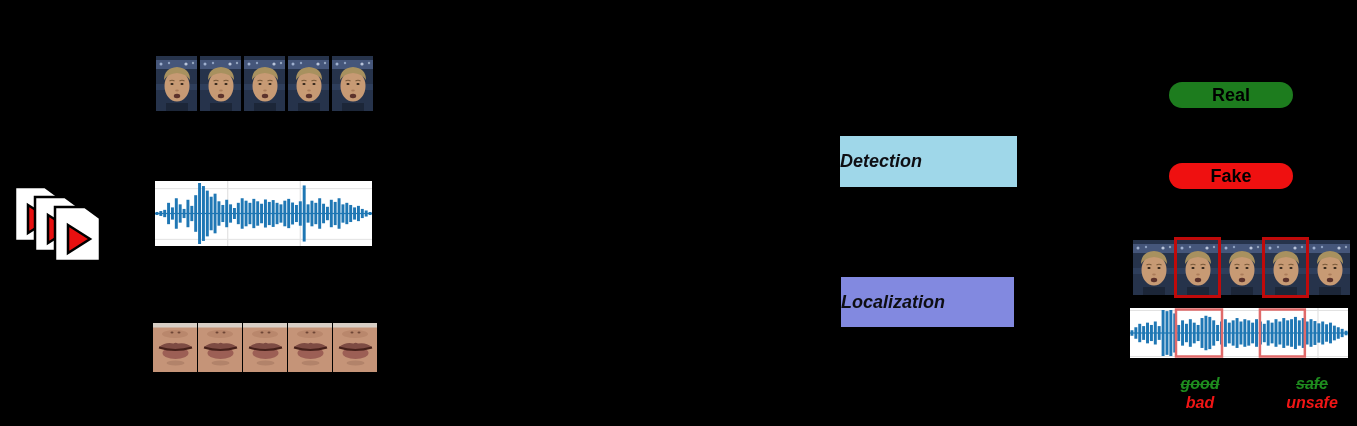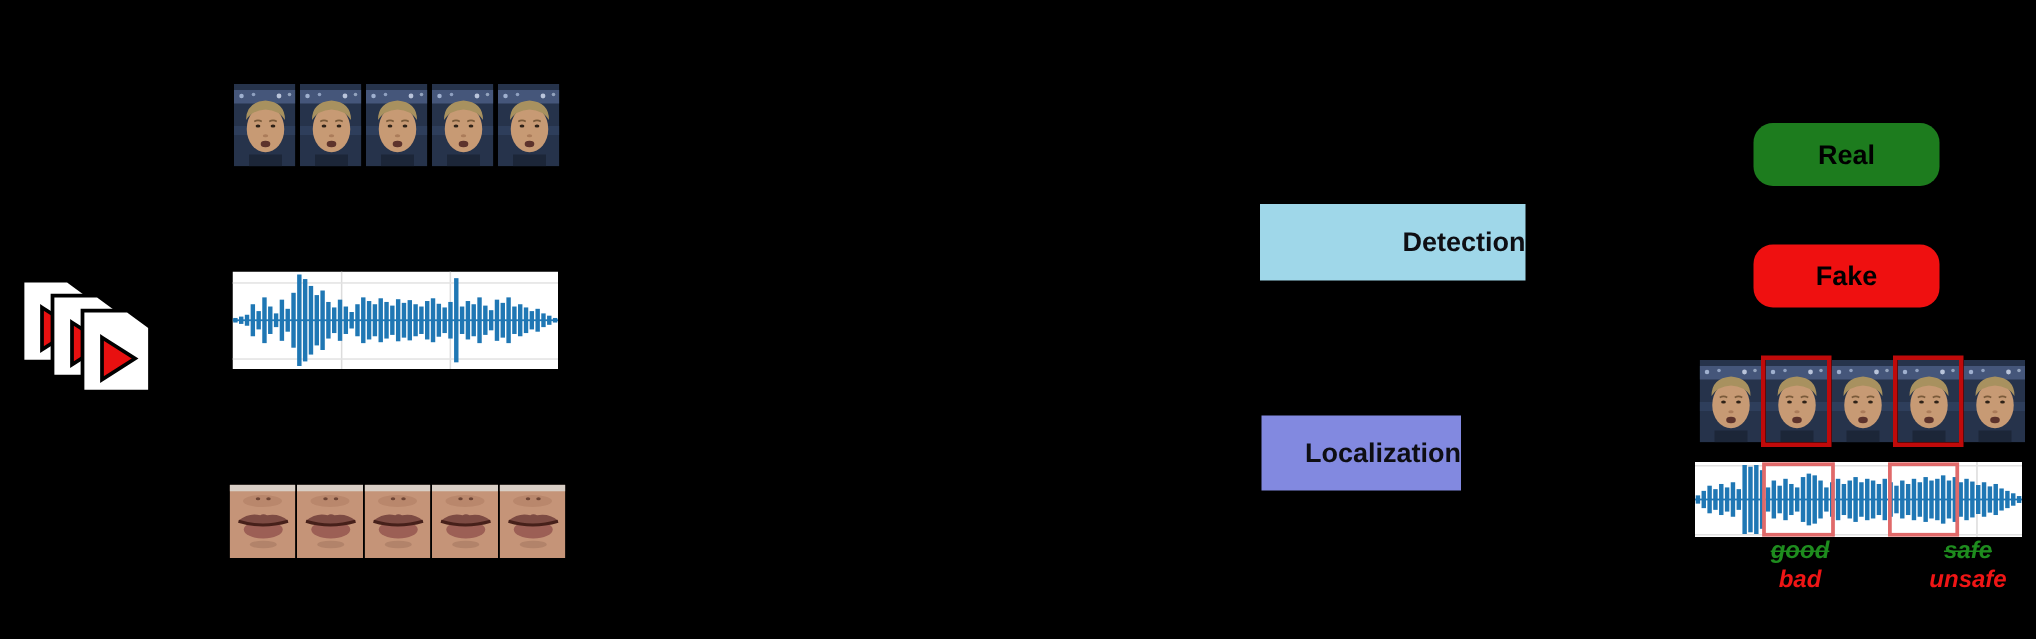--- a/index.html
+++ b/index.html
@@ -17,34 +17,34 @@
   .wave{position:absolute;line-height:0;}
   .wave-left{left:155px;top:181px;}
   .wave-right{left:1130px;top:308px;}
   .video-stack{left:14px;top:186px;}
   
   .mmms-box{left:485px;top:170px;width:240px;height:125px;background:var(--mmms-fill,#c9cbec);
             border:2.5px dashed var(--mmms-border,#f07226);border-radius:44px;box-sizing:border-box;
             display:flex;align-items:center;justify-content:center;text-align:center;}
   .mmms-text{font-size:17.5px;font-weight:700;color:#15151c;line-height:1.42;width:212px;}
   
-  .task-box{display:flex;align-items:center;justify-content:flex-end;font-size:18px;font-weight:600;color:#0e0e13;}
+  .task-box{display:flex;align-items:center;justify-content:flex-start;font-size:18px;font-weight:600;color:#0e0e13;font-style:italic;}
   .det-box{left:840px;top:136px;width:177px;height:51px;background:var(--det,#9fd7e9);}
-  .loc-box{left:841px;top:277px;width:133px;height:50px;background:var(--loc,#8289e0);}
+  .loc-box{left:841px;top:277px;width:173px;height:50px;background:var(--loc,#8289e0);}
   
-  .pill{width:124px;height:42px;border-radius:13px;display:flex;align-items:center;justify-content:center;
+  .pill{width:124px;height:26px;border-radius:13px;display:flex;align-items:center;justify-content:center;
         font-weight:700;font-size:18px;color:#000;}
   .real{left:1169px;top:82px;background:var(--real,#1d7c1e);}
   .fake{left:1169px;top:163px;background:var(--fake,#ef1010);}
   
   .word-group{position:absolute;top:358px;transform:translateX(-50%);text-align:center;
               font-weight:700;font-style:italic;font-size:16px;line-height:19px;}
   .wg1{left:1200px;}
   .wg2{left:1312px;}
-  .w-orig{color:var(--word-green,#1e8c1e);text-decoration:line-through;}
+  .w-orig{color:var(--word-green,#1e8c1e);text-decoration:line-through;margin-top:16px;}
   .w-fake{color:var(--word-red,#ef1515);}
 </style>
 </head>
 <body>
 
 <div class="canvas" style="--bg: #000000; --det: #9fd7e9; --loc: #8289e0; --mmms-fill: #c9cbec; --mmms-border: #f07226; --real: #1d7c1e; --fake: #ef1010; --flag-red: #c00a0a; --word-green: #1e8c1e; --word-red: #ef1515;">
 
   <div class="abs video-stack">
     <svg width="88" height="77" viewBox="0 0 88 77">
       <g id="videoDocs">

